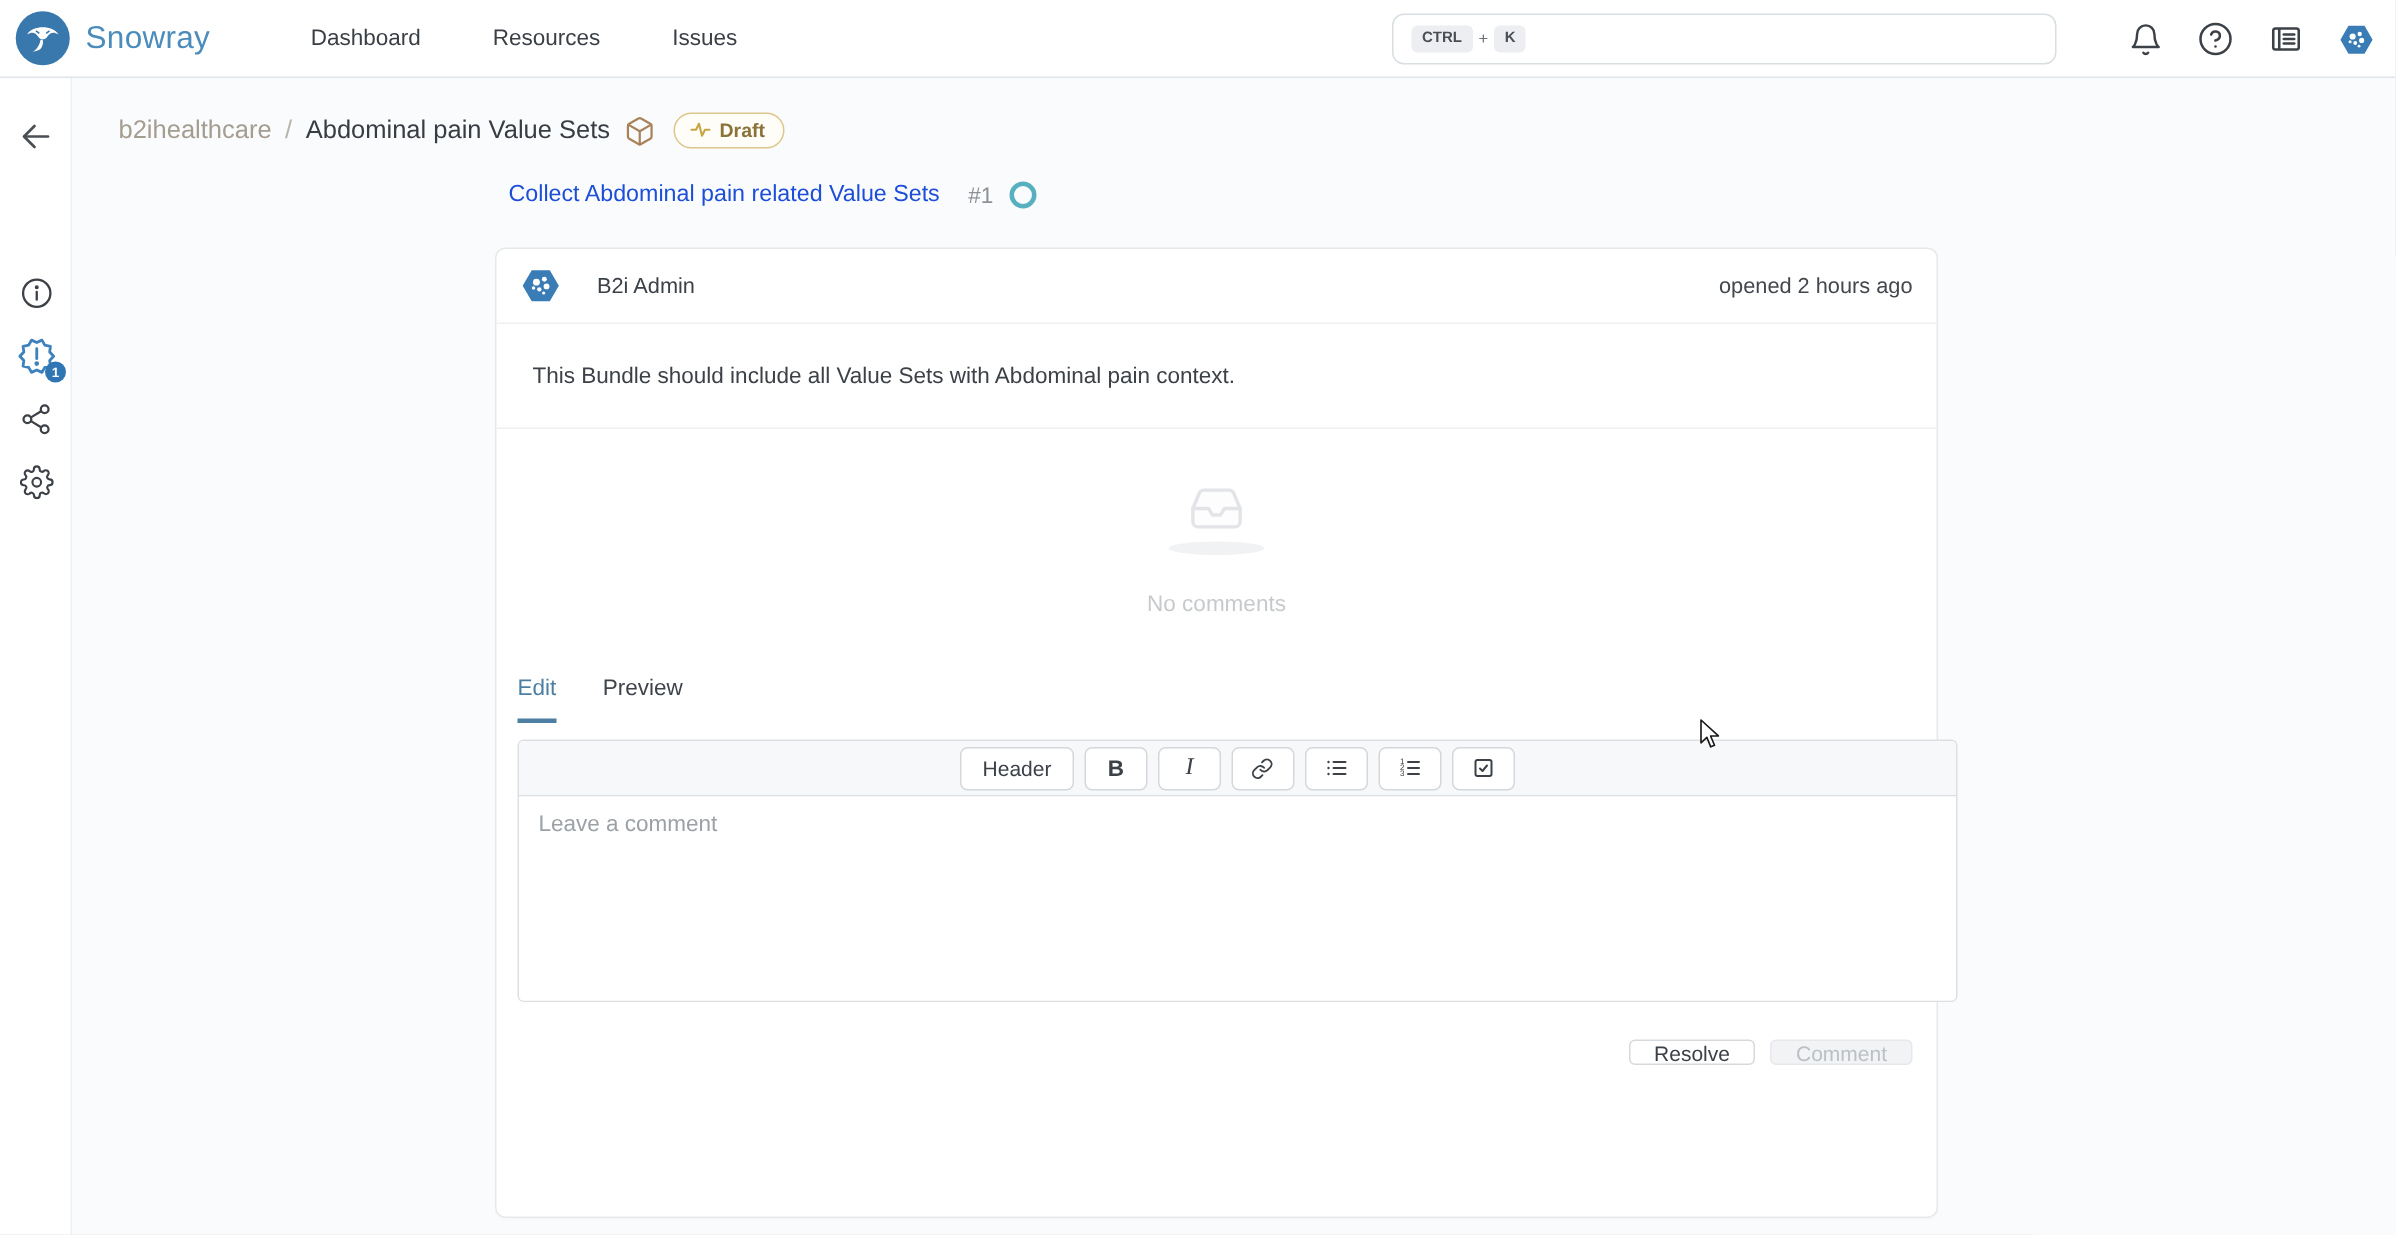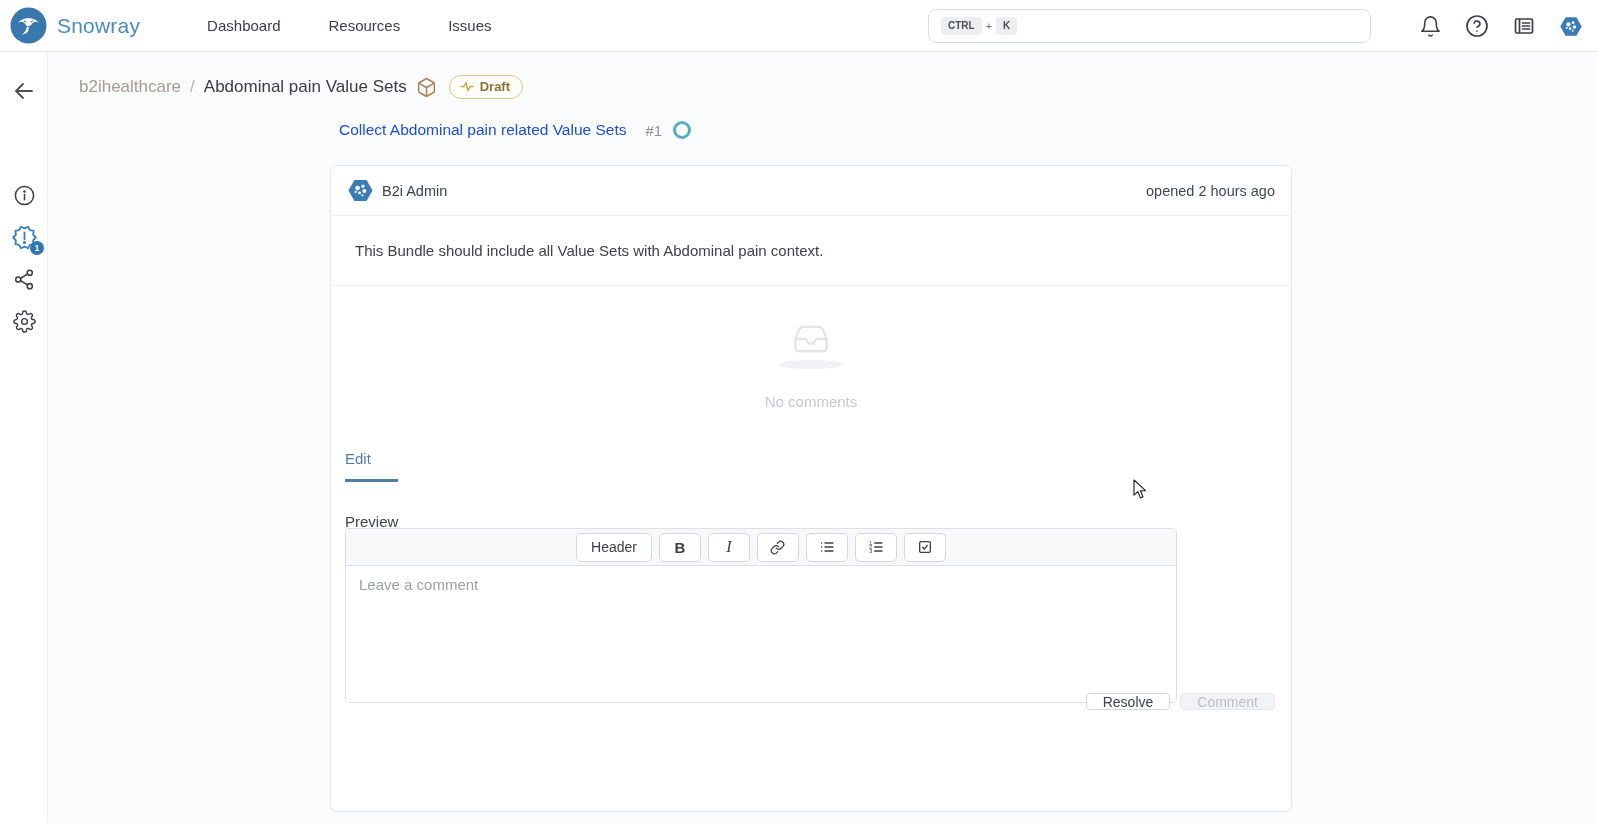--- a/index.html
+++ b/index.html
@@ -47,36 +47,36 @@
   .title-row { position:absolute; left:339px; top:121px; display:flex; align-items:center; }
   .issue-title { font-size:15.5px; color:#1d4ed8; }
   .issue-number { font-size:15px; color:#8d9196; margin-left:19px; }
   .status-circle { width:18px; height:18px; border:3.5px solid #57b0c0; border-radius:50%; margin-left:11px; }
 
   
   .card { position:absolute; left:330px; top:165px; width:962px; height:647px; background:#fff;
           border:1px solid #e6e9eb; border-radius:7px; box-shadow:0 1px 2px rgba(0,0,0,.02); }
   .card-header { position:absolute; top:0; left:0; right:0; height:50px; display:flex; align-items:center;
                  padding:0 16px; border-bottom:1px solid #eef0f2; }
-  .author-name { font-size:14.5px; color:#3c4147; margin-left:8px;text-align:center; }
+  .author-name { font-size:14.5px; color:#3c4147; margin-left:24px;text-align:center; }
   .opened-at { margin-left:auto; font-size:14.5px; color:#43484e; }
   .card-desc { position:absolute; top:50px; left:0; right:0; height:70px; display:flex; align-items:center;
                padding:0 24px; border-bottom:1px solid #eef0f2; font-size:15px; color:#3c4147; }
   .empty-state { position:absolute; top:152px; left:0; right:0; text-align:center; }
   .empty-shadow { width:64px; height:9px; background:#f1f2f4; border-radius:50%; margin:-4px auto 0; }
   .empty-text { margin-top:24px; font-size:15px; color:#c7cacd; }
 
   
-  .tabs { position:absolute; top:284px; left:14px; display:flex; gap:31px;flex-direction:column; }
+  .tabs { position:absolute; top:284px; left:14px; display:flex; gap:31px; }
   .tab { font-size:15px; color:#3e4449; padding-bottom:15px; cursor:pointer; position:relative; }
   .tab.active { color:#4d7fa3; }
   .tab.active::after { content:""; position:absolute; left:0; right:0; bottom:0; height:3.5px; background:#4d7fa3; }
 
   
-  .editor { position:absolute; top:362px; left:14px; width:832px; height:175px;
+  .editor { position:absolute; top:327px; left:14px; width:960px; height:175px;
             border:1px solid #dde0e3; border-radius:4px; overflow:hidden; }
   .toolbar { height:37px; background:#f7f8f9; border-bottom:1px solid #dde0e3;
              display:flex; align-items:center; justify-content:center; gap:7px; }
   .tbtn { height:29px; background:#fff; border:1px solid #d5d8db; border-radius:5px; cursor:pointer;
           display:flex; align-items:center; justify-content:center; min-width:42px; padding:0 10px;
           color:#3c4147; }
   .tbtn.header-btn { font-size:14px; padding:0 14px; }
   .tbtn.bold-btn { font-weight:bold; font-size:15px; }
   .tbtn.italic-btn { font-style:italic; font-family:"Liberation Serif", serif; font-size:16px; }
   .editor textarea { width:100%; height:137px; border:none; outline:none; resize:none; padding:10px 13px;

